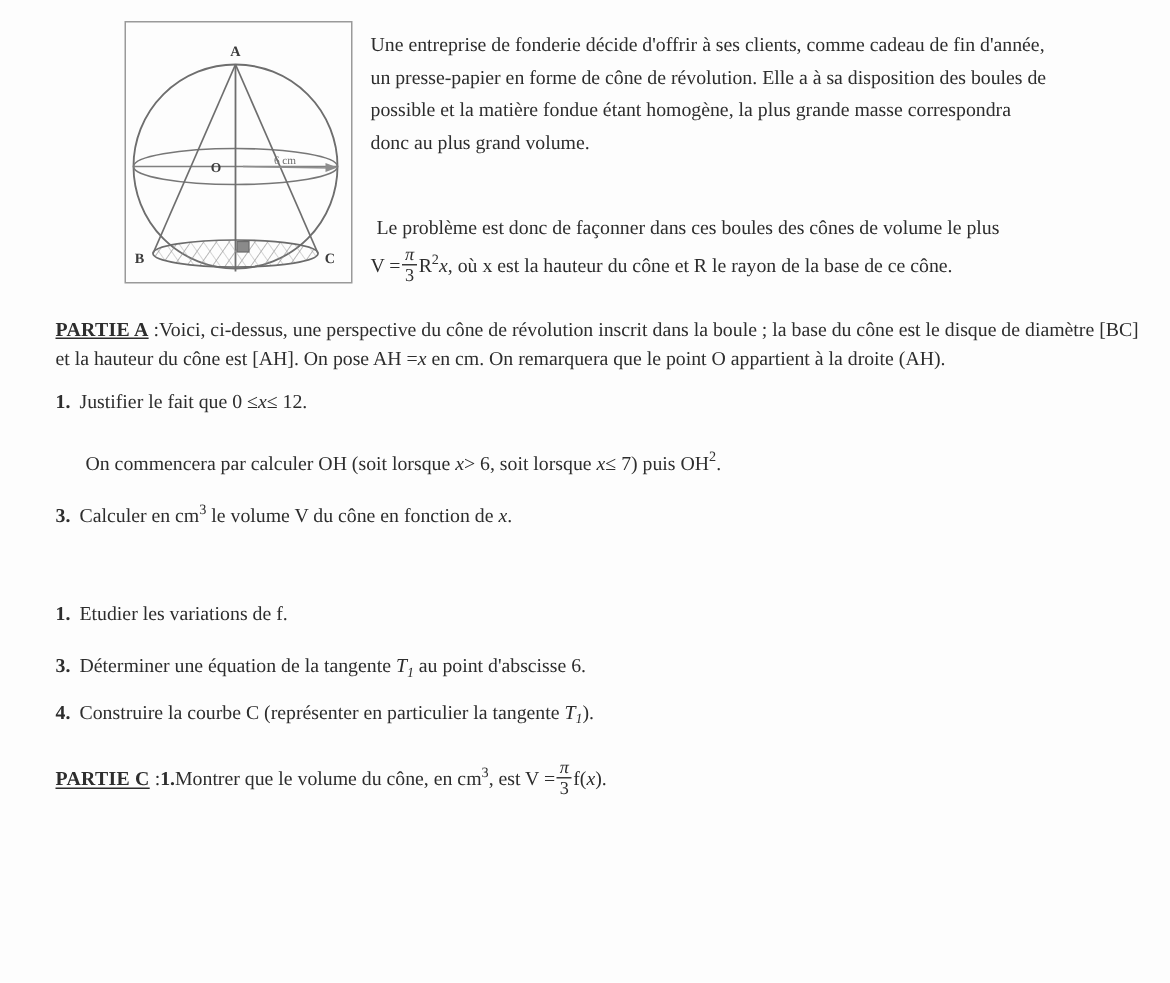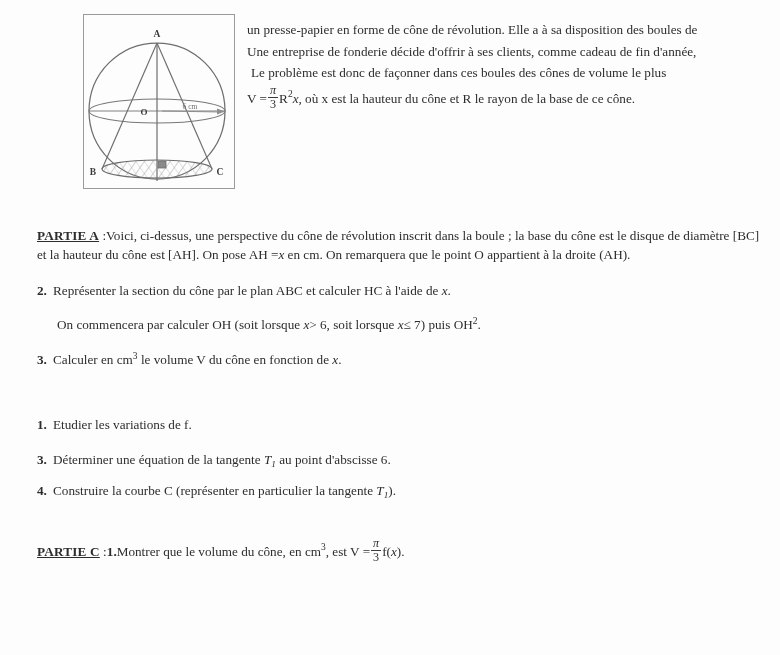--- a/index.html
+++ b/index.html
@@ -49,34 +49,34 @@
   .intro {
     position: absolute;
     left: 247px;
     top: 19px;
     width: 524px;
     font-size: 13.2px;
     line-height: 21.6px;
     color: #2d2d2d;
   }
   .intro p { margin: 0; }
-  .intro .indent1 { text-indent: 4px; }
+  .intro .indent1 { text-indent: 4px; margin-top: 36px; }
 
   
   .body-block {
     position: absolute;
     left: 37px;
     top: 210px;
     width: 734px;
     font-size: 13.2px;
     line-height: 19.4px;
     color: #2d2d2d;
   }
   .para {
-    margin: 16px 0 2px 0;
+    margin: 0 0 2px 0;
   }
   .spacer-sm { height: 7px; }
   .spacer-md { height: 13px; }
   .spacer-lg { height: 17px; }
 
   .partie {
     font-weight: bold;
     text-decoration: underline;
     letter-spacing: 0.2px;
   }
@@ -184,45 +184,47 @@
 
         <text x="73" y="22" font-family="Liberation Serif, serif" font-size="9.5" font-weight="bold" text-anchor="middle" fill="#3b3b3b">A</text>
         <text x="60" y="99.5" font-family="Liberation Serif, serif" font-size="9" font-weight="bold" text-anchor="middle" fill="#3b3b3b">O</text>
         <text x="9" y="160" font-family="Liberation Serif, serif" font-size="9.5" font-weight="bold" text-anchor="middle" fill="#3b3b3b">B</text>
         <text x="136" y="160" font-family="Liberation Serif, serif" font-size="9.5" font-weight="bold" text-anchor="middle" fill="#3b3b3b">C</text>
         <text x="106" y="94" font-family="Liberation Serif, serif" font-size="7.5" text-anchor="middle" fill="#6f6f6f">6 cm</text>
       </svg>
     </div>
 
     <div class="intro">
+      <p>Une entreprise de fonderie décide d'offrir à ses clients, comme cadeau de fin d'année,</p>
       <p>un presse-papier en forme de cône de révolution. Elle a à sa disposition des boules de</p>
-      <p>Une entreprise de fonderie décide d'offrir à ses clients, comme cadeau de fin d'année,</p>
+      <p>possible et la matière fondue étant homogène, la plus grande masse correspondra</p>
+      <p>donc au plus grand volume.</p>
       <p class="indent1">
         <span>Le problème est donc de façonner dans ces boules des cônes de volume le plus</span>
       </p>
       <p>
         <span>V =</span><span class="frac"><span class="num-t">π</span><span class="den-b">3</span></span><span>R</span><sup>2</sup><i>x</i><span>, où x est la hauteur du cône et R le rayon de la base de ce cône.</span>
       </p>
     </div>
   </div>
 
   <div class="body-block">
 
     <p class="para">
       <span class="partie">PARTIE A</span><span> :</span><span>Voici, ci-dessus, une perspective du cône de révolution inscrit dans la boule ; la base du cône est le disque de diamètre [BC] et la hauteur du cône est [AH]. On pose AH =</span><i>x</i><span> en cm. On remarquera que le point O appartient à la droite (AH).</span>
     </p>
 
     <div class="spacer-sm"></div>
 
-
-    <div class="spacer-sm"></div>
-
-    <span class="item">
-      <span class="num">2.</span><span>Représenter la section du cône par le plan ABC et calculer HC à l'aide de </span><i>x</i><span>.</span>
-    </span>
+    <span class="item">
+      <span class="num">1.</span><span>Justifier le fait que 0 ≤</span><i>x</i><span>≤ 12.</span>
+    </span>
+
+    <div class="spacer-sm"></div>
+
 
     <div class="spacer-md"></div>
 
     <span class="subitem">
       <span>On commencera par calculer OH (soit lorsque </span><i>x</i><span>&gt; 6, soit lorsque </span><i>x</i><span>≤ 7) puis OH</span><sup>2</sup><span>.</span>
     </span>
 
     <div class="spacer-md"></div>
 
     <span class="item">

